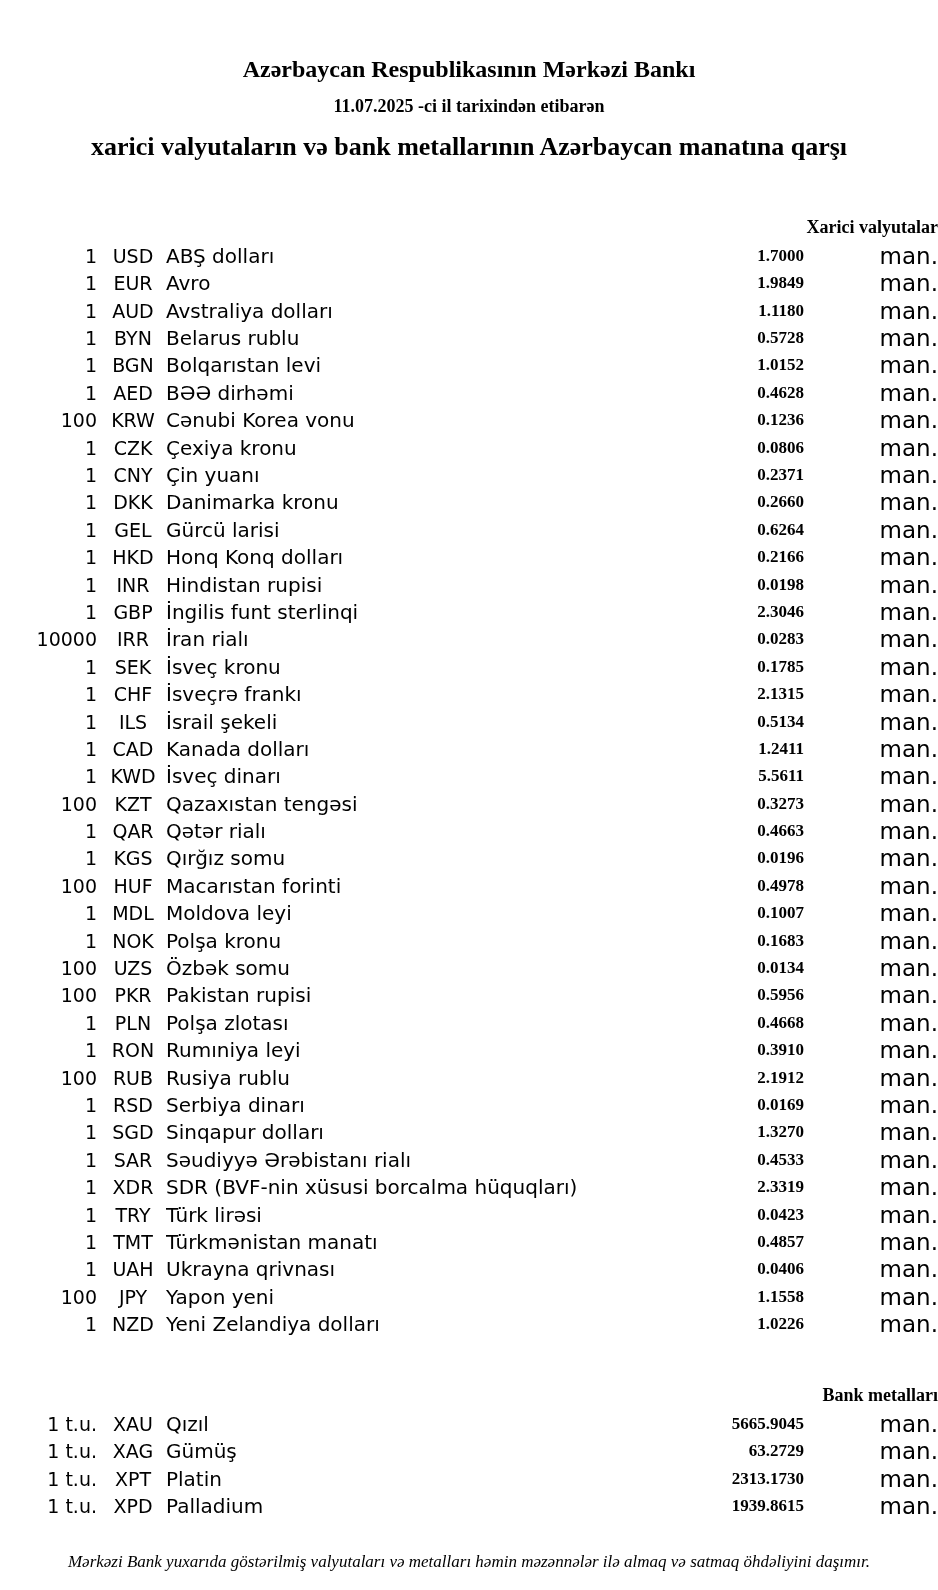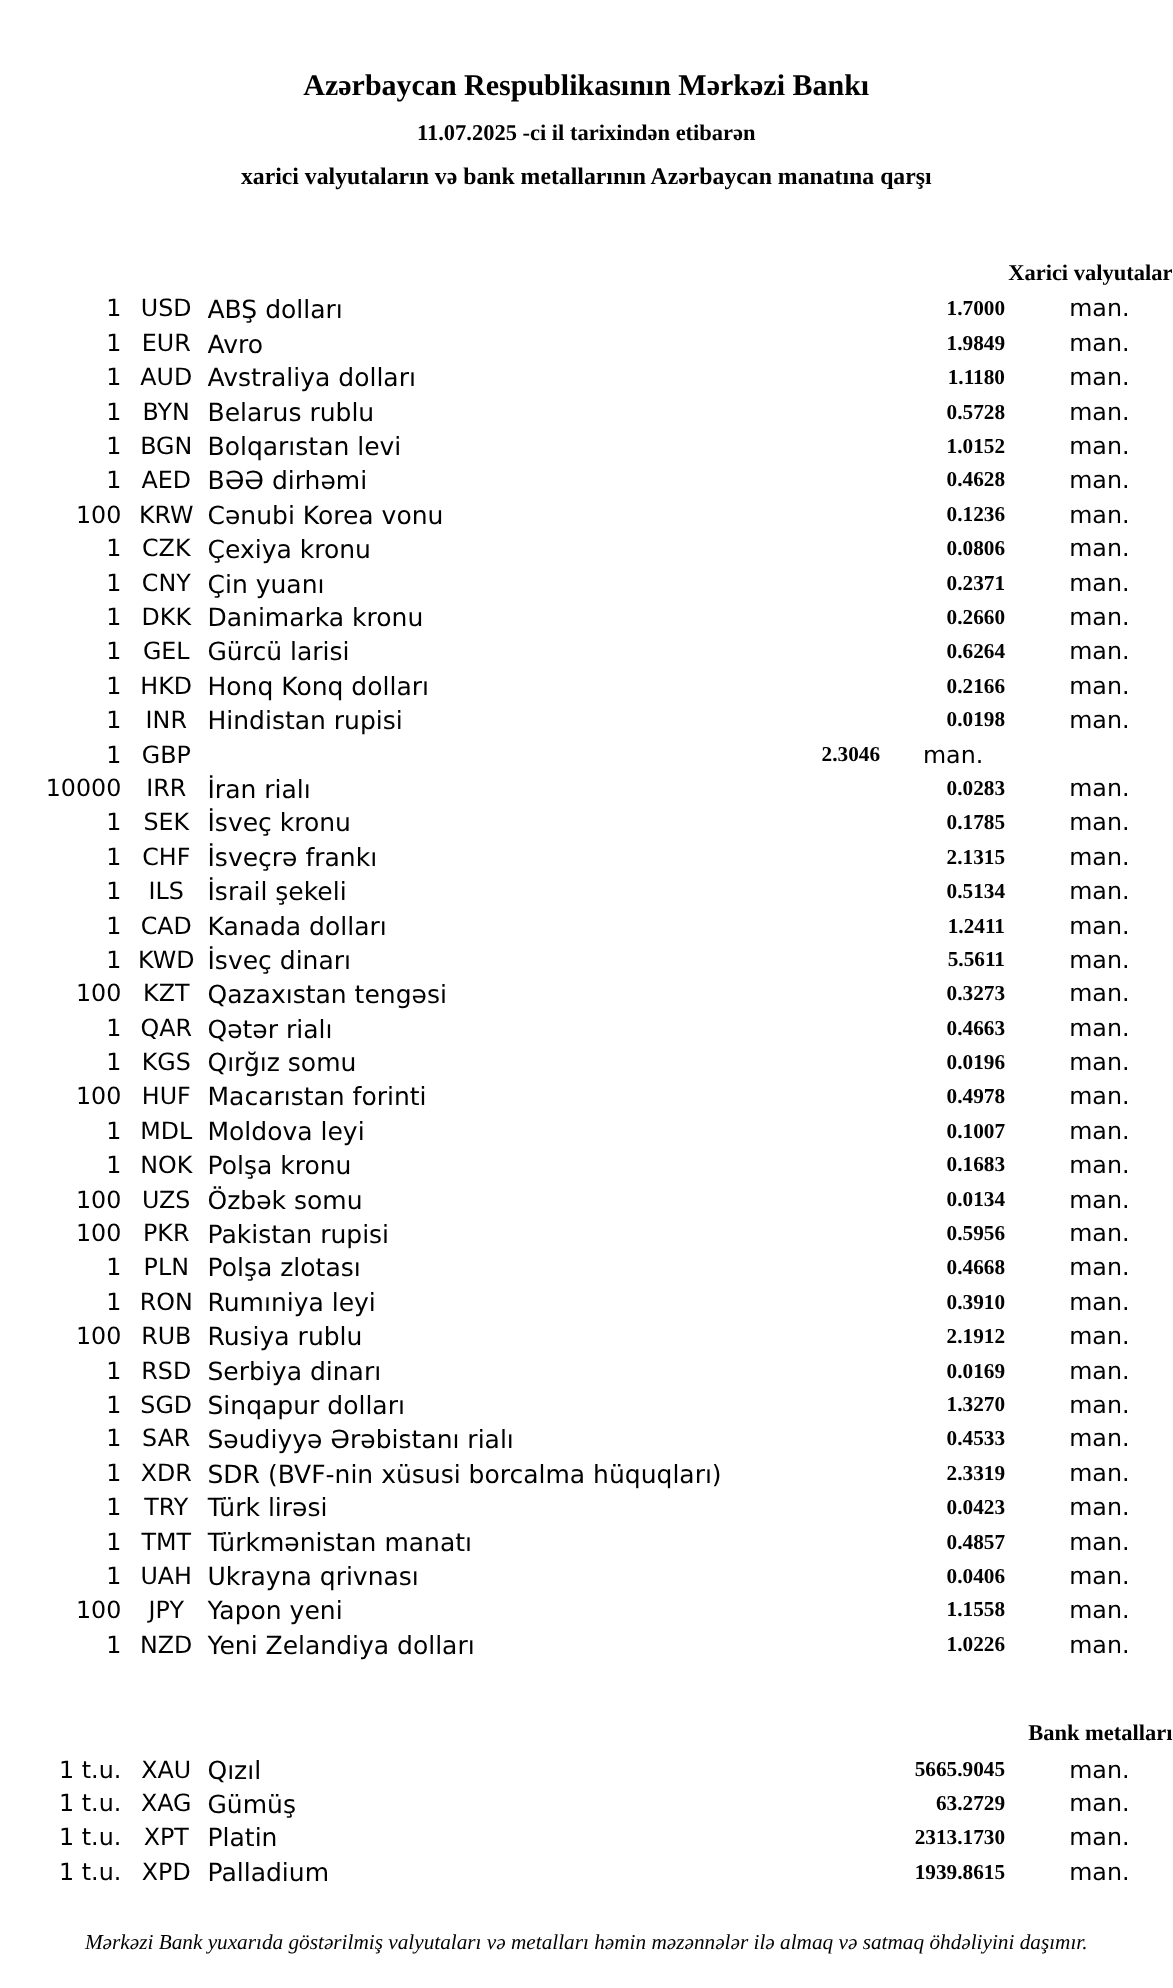--- a/index.html
+++ b/index.html
@@ -25,21 +25,21 @@
     font-family: "Liberation Serif", serif;
     font-weight: bold;
     font-size: 18px;
     text-align: center;
     margin-top: 12px;
     line-height: 1.2;
   }
   .subtitle {
     font-family: "Liberation Serif", serif;
     font-weight: bold;
-    font-size: 19px;
+    font-size: 26px;
     text-align: center;
     margin-top: 14px;
     line-height: 1.2;
   }
   .section-title {
     font-family: "Liberation Serif", serif;
     font-weight: bold;
     font-size: 18px;
     text-align: right;
     line-height: 1.2;
@@ -72,22 +72,22 @@
     overflow: hidden;
   }
   .cell-rate {
     text-align: right;
     font-family: "Liberation Serif", serif;
     font-weight: bold;
     font-size: 17px;
     white-space: nowrap;
   }
   .cell-unit {
-    text-align: center;
-    font-size: 19px;
+    text-align: right;
+    font-size: 23px;
     padding-left: 17px;
     white-space: nowrap;
   }
 
   .disclaimer {
     font-family: "Liberation Serif", serif;
     font-style: italic;
     font-size: 17px;
     text-align: center;
     margin-top: 32px;
@@ -209,20 +209,21 @@
     <span class="cell-qty">1</span>
     <span class="cell-code">INR</span>
     <span class="cell-name">Hindistan rupisi</span>
     <span class="cell-rate">0.0198</span>
     <span class="cell-unit">man.</span>
   </div>
 
   <div class="row">
     <span class="cell-qty">1</span>
     <span class="cell-code">GBP</span>
+    <span class="cell-name">İngilis funt sterlinqi</span>
     <span class="cell-rate">2.3046</span>
     <span class="cell-unit">man.</span>
   </div>
 
   <div class="row">
     <span class="cell-qty">10000</span>
     <span class="cell-code">IRR</span>
     <span class="cell-name">İran rialı</span>
     <span class="cell-rate">0.0283</span>
     <span class="cell-unit">man.</span>

